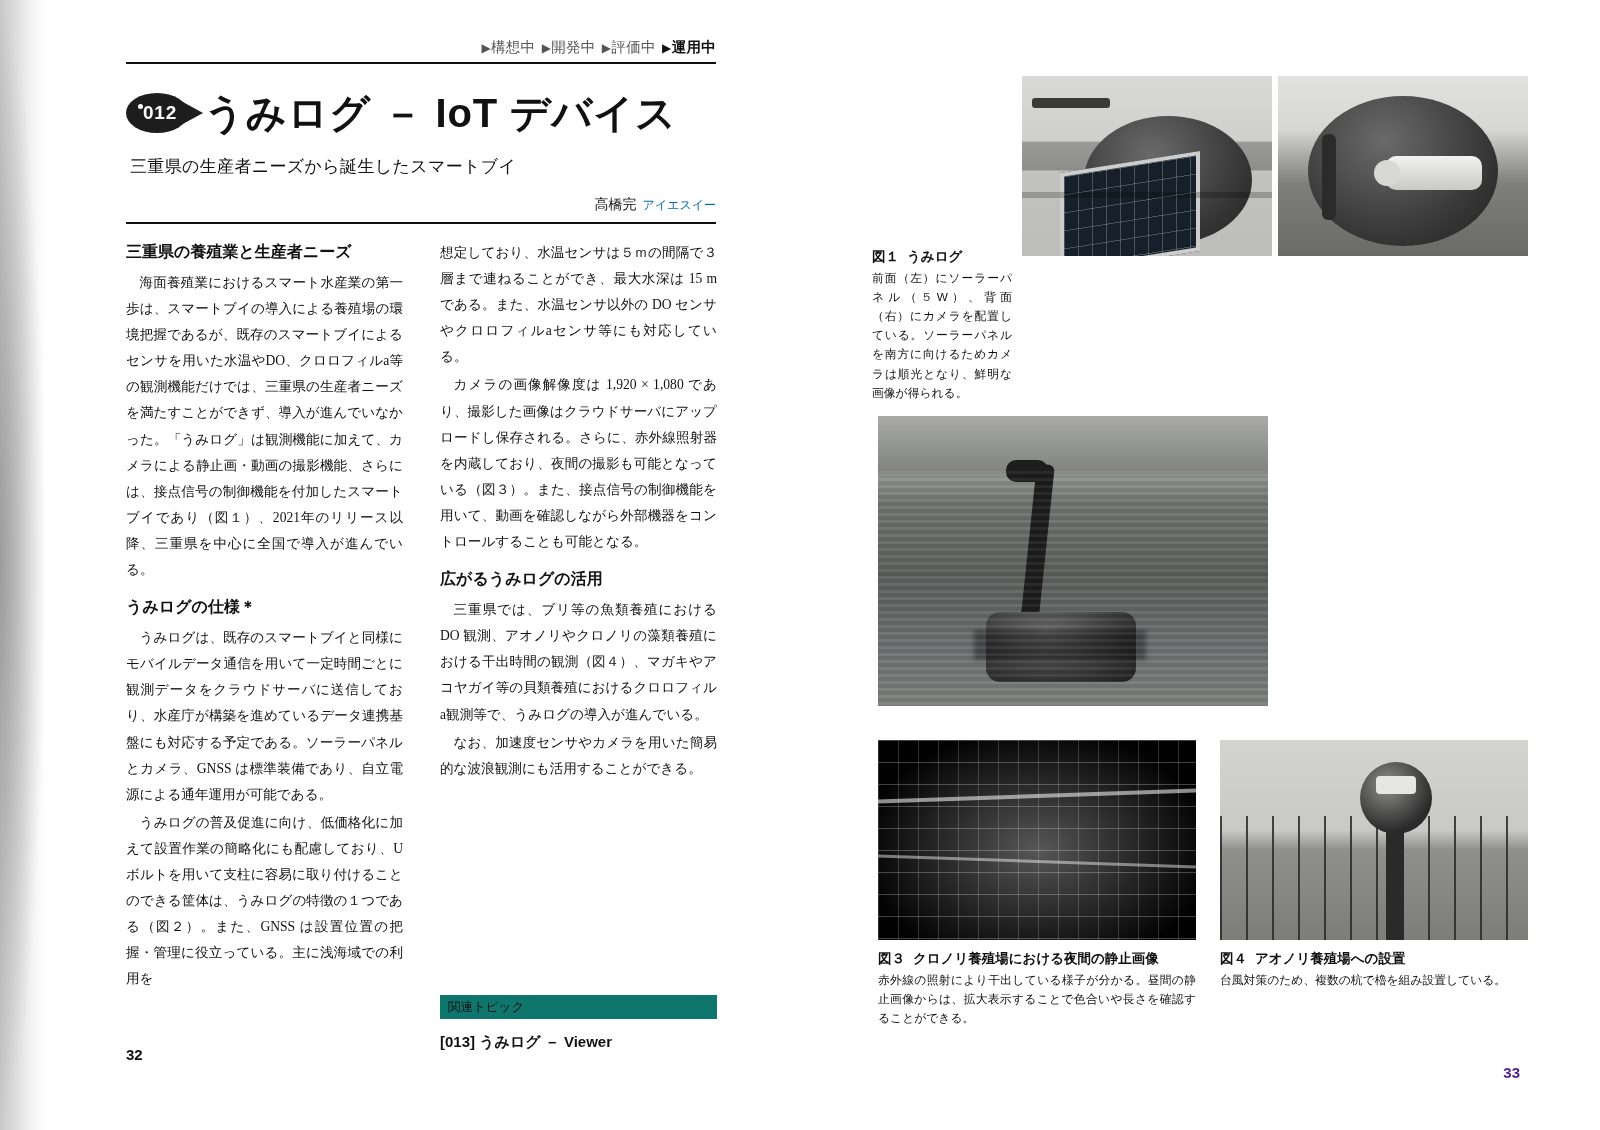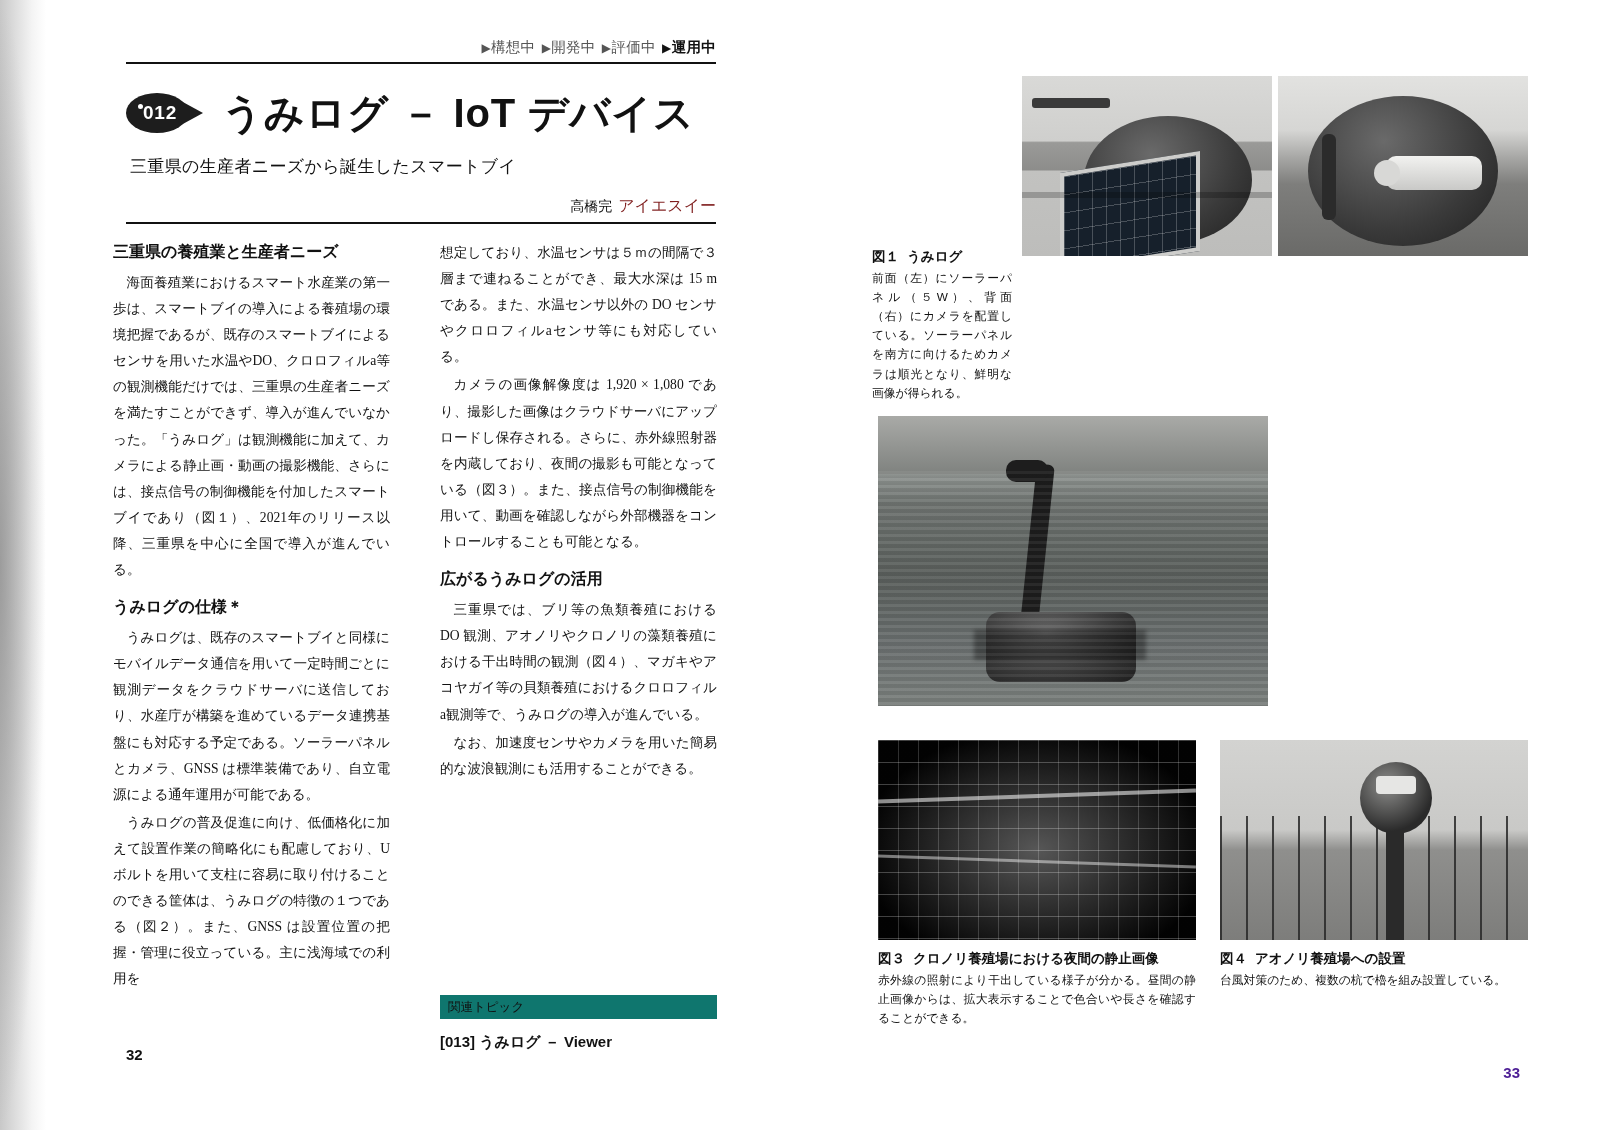--- a/index.html
+++ b/index.html
@@ -40,21 +40,21 @@
   .phase-bar .ph{margin-left:2px;}
   .phase-bar .ph.active{color:#111;font-weight:bold;}
   .phase-bar .tri{font-size:12px;}
 
   .rule{
     position:absolute;left:80px;top:62px;width:590px;height:2px;background:#111;
   }
 
   .title-row{
     position:absolute;left:80px;top:80px;width:600px;height:66px;
-    display:flex;align-items:center;gap:18px;
+    display:flex;align-items:center;
   }
   .fish-badge{
     position:relative;width:78px;height:44px;flex:0 0 auto;
   }
   .fish-badge .body{
     position:absolute;left:0;top:2px;width:62px;height:40px;border-radius:50%/50%;
     background:#1d1d1d;
   }
   .fish-badge .tail{
     position:absolute;left:55px;top:10px;width:0;height:0;
@@ -74,31 +74,31 @@
     font-size:40px;font-weight:bold;color:#111;letter-spacing:.02em;white-space:nowrap;
   }
   .subtitle{
     position:absolute;left:84px;top:155px;width:620px;
     font-size:17px;color:#111;letter-spacing:.02em;
   }
   .author{
     position:absolute;left:80px;top:196px;width:590px;text-align:right;
     font-size:14px;color:#111;
   }
-  .author .org{font-size:16px;margin-left:6px;color:#7f1d1d;}
+  .author .org{font-size:12px;margin-left:6px;color:#0369a1;}
   .rule2{
     position:absolute;left:80px;top:222px;width:590px;height:1.5px;background:#111;
   }
 
   
   .col{
     position:absolute;top:240px;width:277px;
     font-size:13.6px;line-height:1.92;color:#111;text-align:justify;
   }
-  #col1{left:67px;}
+  #col1{left:80px;}
   #col2{left:394px;}
   .h2{
     font-size:16px;font-weight:bold;margin:0 0 6px 0;line-height:1.5;
   }
   .h2.spaced{margin-top:12px;}
   .para{margin:0 0 0 0;text-indent:1em;font-family:Liberation Serif, serif;}
   .para+.para{margin-top:2px;}
 
   .related-box{
     position:absolute;left:394px;top:963px;width:277px;

